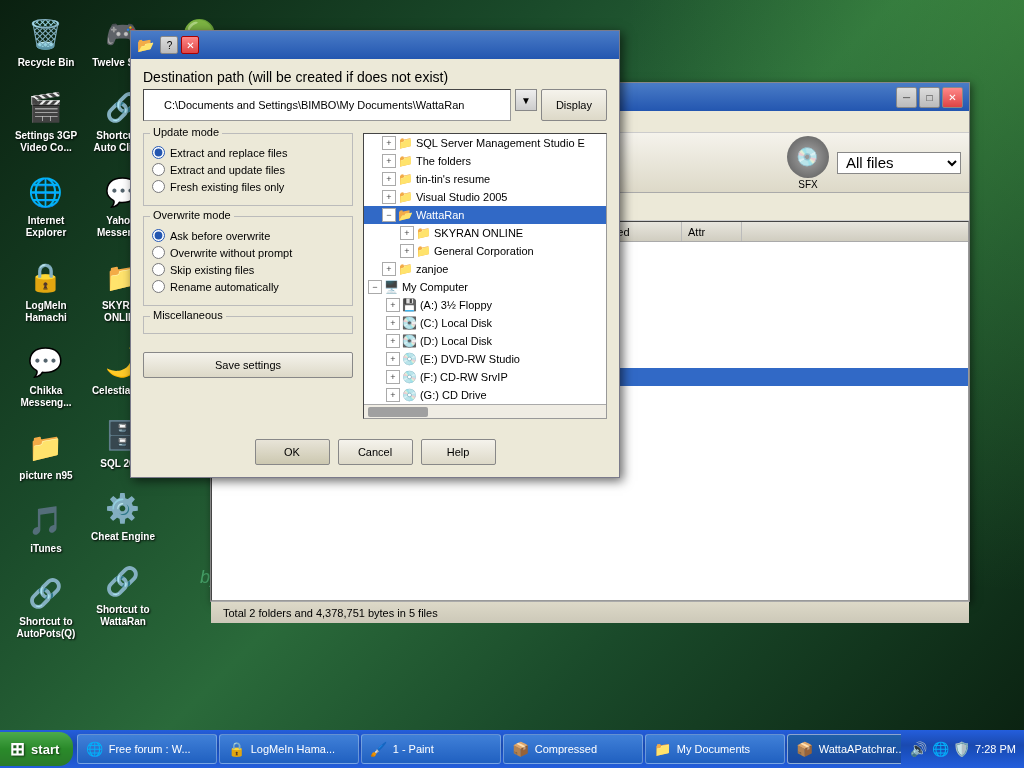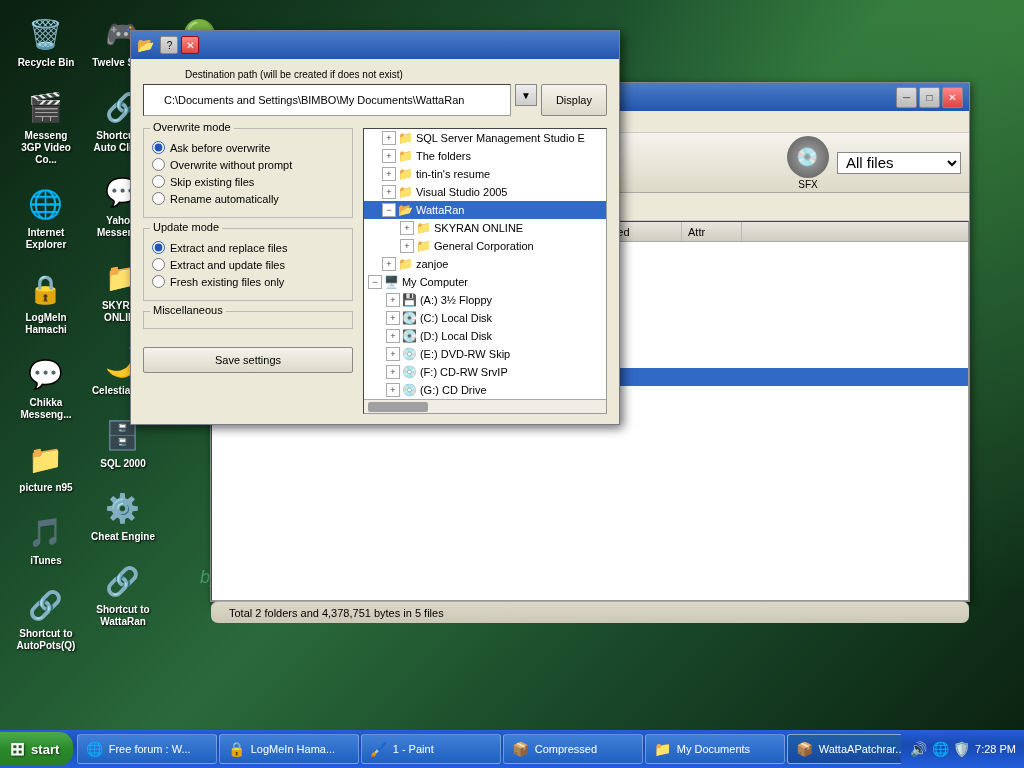--- a/index.html
+++ b/index.html
@@ -282,23 +282,22 @@
 
     .file-name { width: 150px; display: flex; align-items: center; gap: 4px; }
 
     
     .winrar-status {
       height: 22px;
       background: linear-gradient(to bottom, #ddd9c8 0%, #ccc8b8 100%);
       border-top: 1px solid #aaa;
       display: flex;
       align-items: center;
-      padding: 0 18px;
-      font-size: 11px;
-      border-radius: 7px;
+      padding: 0 12px;
+      font-size: 11px;
     }
 
     .dialog {
       position: absolute;
       top: 30px;
       left: 130px;
       width: 490px;
       background: #ece9d8;
       border: 1px solid #7a7a8a;
       box-shadow: 3px 3px 10px rgba(0,0,0,0.6);
@@ -380,24 +379,23 @@
       z-index: 1;
       font-weight: bold;
     }
 
     
     .dialog-content {
       padding: 10px 12px;
     }
 
     .dest-label {
-      font-size: 10px;
+      font-size: 14px;
       margin-bottom: 4px;
       color: #000;
-      margin-left: 42px;
     }
 
     .dest-path-row {
       display: flex;
       gap: 4px;
       margin-bottom: 12px;
     }
 
     .dest-path-input {
       flex: 1;
@@ -674,21 +672,21 @@
 
 <div class="desktop">
 
   <div class="desktop-icons">
     <div class="desktop-icon">
       <div class="icon-img icon-recycle">🗑️</div>
       <span class="icon-label">Recycle Bin</span>
     </div>
     <div class="desktop-icon">
       <div class="icon-img">🎬</div>
-      <span class="icon-label">Messeng 3GP Video Co...</span>
+      <span class="icon-label">Settings 3GP Video Co...</span>
     </div>
     <div class="desktop-icon">
       <div class="icon-img icon-ie">🌐</div>
       <span class="icon-label">Internet Explorer</span>
     </div>
     <div class="desktop-icon">
       <div class="icon-img">🔒</div>
       <span class="icon-label">LogMeIn Hamachi</span>
     </div>
     <div class="desktop-icon">
@@ -852,20 +850,39 @@
     <div class="dialog-content">
       <div class="dest-label">Destination path (will be created if does not exist)</div>
       <div class="dest-path-row">
         <input class="dest-path-input" type="text" value="C:\Documents and Settings\BIMBO\My Documents\WattaRan" style="">
         <div class="dest-path-arrow">▼</div>
         <button class="display-btn">Display</button>
       </div>
 
       <div class="dialog-columns">
         <div class="dialog-left">
+
+          
+          <div class="section-box">
+            <span class="section-box-title">Update mode</span>
+            <div class="section-box-content">
+              <div class="radio-row">
+                <input type="radio" name="update" checked="" style="">
+                <label>Extract and replace files</label>
+              </div>
+              <div class="radio-row">
+                <input type="radio" name="update" style="">
+                <label>Extract and update files</label>
+              </div>
+              <div class="radio-row">
+                <input type="radio" name="update" style="">
+                <label>Fresh existing files only</label>
+              </div>
+            </div>
+          </div>
 
           
           <div class="section-box">
             <span class="section-box-title">Overwrite mode</span>
             <div class="section-box-content">
               <div class="radio-row">
                 <input type="radio" name="overwrite" checked="" style="">
                 <label>Ask before overwrite</label>
               </div>
               <div class="radio-row">
@@ -878,39 +895,20 @@
               </div>
               <div class="radio-row">
                 <input type="radio" name="overwrite" style="">
                 <label>Rename automatically</label>
               </div>
             </div>
           </div>
 
           
           <div class="section-box">
-            <span class="section-box-title">Update mode</span>
-            <div class="section-box-content">
-              <div class="radio-row">
-                <input type="radio" name="update" checked="" style="">
-                <label>Extract and replace files</label>
-              </div>
-              <div class="radio-row">
-                <input type="radio" name="update" style="">
-                <label>Extract and update files</label>
-              </div>
-              <div class="radio-row">
-                <input type="radio" name="update" style="">
-                <label>Fresh existing files only</label>
-              </div>
-            </div>
-          </div>
-
-          
-          <div class="section-box">
             <span class="section-box-title">Miscellaneous</span>
           </div>
 
           <button class="save-settings-btn">Save settings</button>
         </div>
 
         <div class="dialog-right">
           <div class="tree-scroll">
             <div class="tree-item" style="padding-left:18px;">
               <span class="tree-expand">+</span>
@@ -968,41 +966,46 @@
               <span>(C:) Local Disk</span>
             </div>
             <div class="tree-item" style="padding-left:22px;">
               <span class="tree-expand">+</span>
               <span class="tree-folder-icon">💽</span>
               <span>(D:) Local Disk</span>
             </div>
             <div class="tree-item" style="padding-left:22px;">
               <span class="tree-expand">+</span>
               <span class="tree-folder-icon">💿</span>
-              <span>(E:) DVD-RW Skip</span>
+              <span>(E:) DVD-RW Studio</span>
             </div>
             <div class="tree-item" style="padding-left:22px;">
               <span class="tree-expand">+</span>
               <span class="tree-folder-icon">💿</span>
               <span>(F:) CD-RW SrvIP</span>
             </div>
             <div class="tree-item" style="padding-left:22px;">
               <span class="tree-expand">+</span>
               <span class="tree-folder-icon">💿</span>
               <span>(G:) CD Drive</span>
             </div>
 
           </div>
           <div class="tree-hscroll">
             <div style="width:60px;height:10px;background:#a0a0a0;border-radius:2px;margin:2px 4px;"></div>
           </div>
         </div>
       </div>
     </div>
 
+    <div class="dialog-buttons">
+      <button class="dialog-btn primary">OK</button>
+      <button class="dialog-btn">Cancel</button>
+      <button class="dialog-btn">Help</button>
+    </div>
   </div>
 
   <div class="taskbar">
     <button class="start-btn">
       <span class="start-orb">⊞</span>
       <span>start</span>
     </button>
 
     <div class="taskbar-items">
       <div class="taskbar-item">

